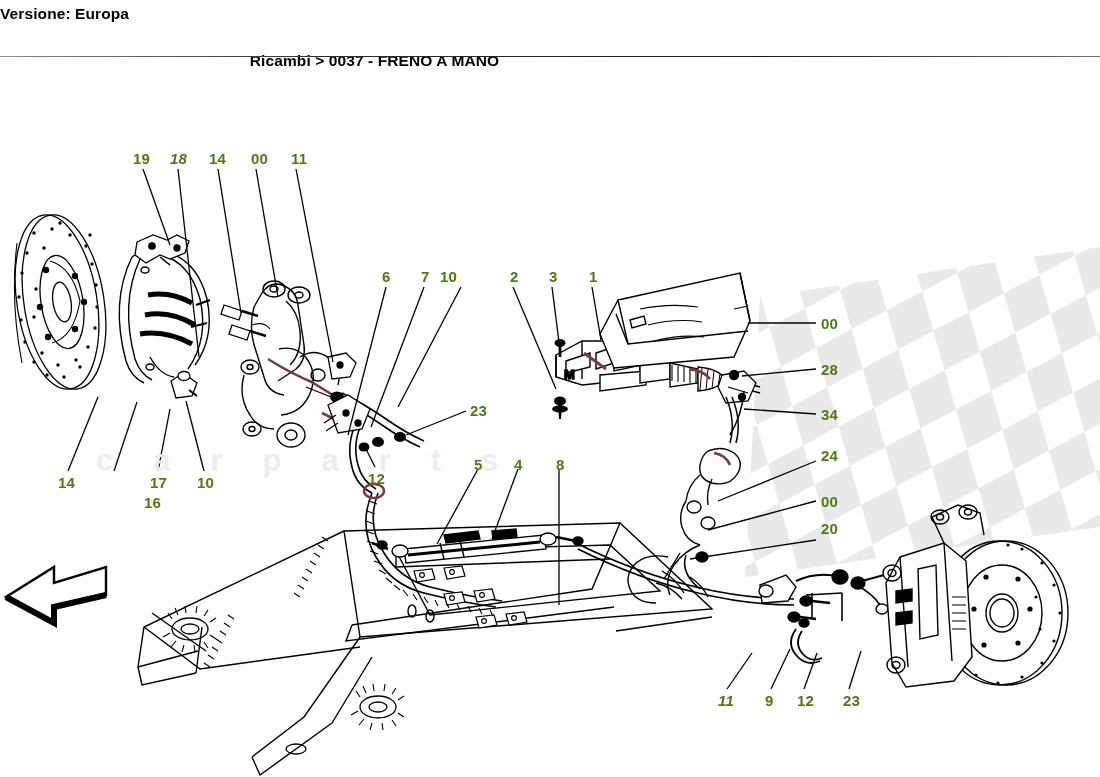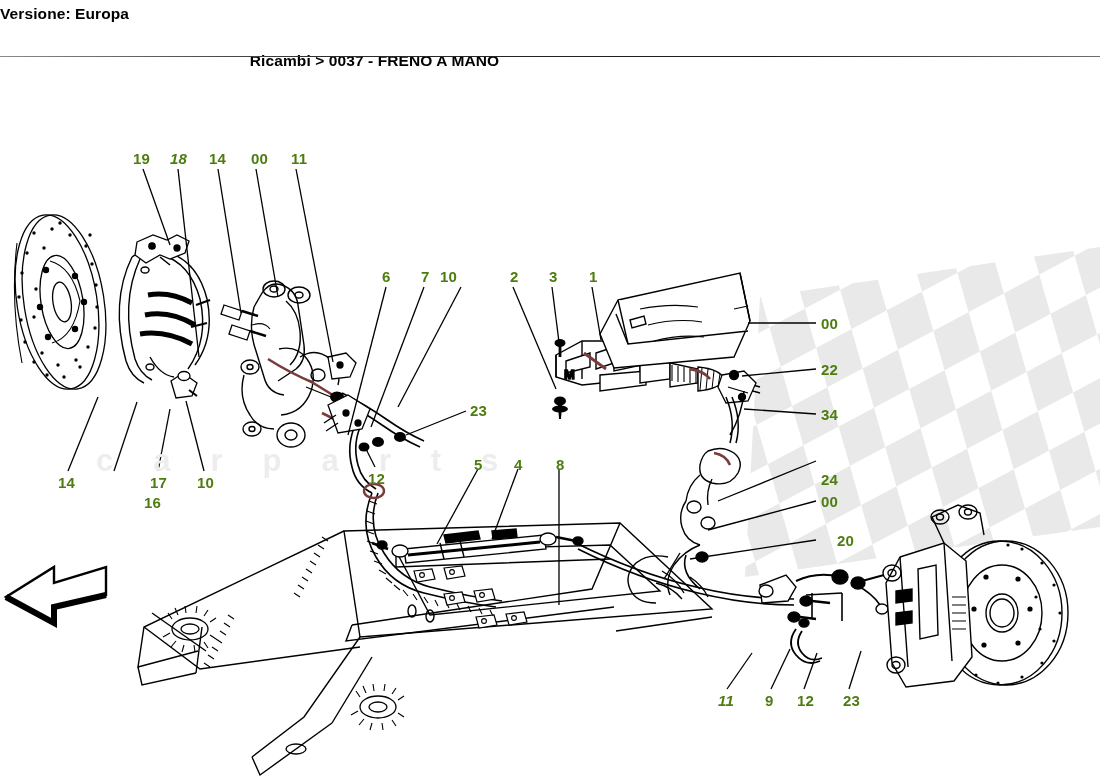--- a/index.html
+++ b/index.html
@@ -563,25 +563,25 @@
         <div class="callout" style="left: 209px; top: 94px;">14</div>
         <div class="callout" style="left: 251px; top: 94px;">00</div>
         <div class="callout" style="left: 291px; top: 94px;">11</div>
         <div class="callout" style="left: 382px; top: 212px;">6</div>
         <div class="callout" style="left: 421px; top: 212px;">7</div>
         <div class="callout" style="left: 440px; top: 212px;">10</div>
         <div class="callout" style="left: 510px; top: 212px;">2</div>
         <div class="callout" style="left: 549px; top: 212px;">3</div>
         <div class="callout" style="left: 589px; top: 212px;">1</div>
         <div class="callout" style="left: 821px; top: 259px;">00</div>
-        <div class="callout" style="left: 821px; top: 305px;">22</div>
+        <div class="callout" style="left: 821px; top: 305px;">28</div>
         <div class="callout" style="left: 821px; top: 350px;">34</div>
-        <div class="callout" style="left: 821px; top: 415px;">24</div>
+        <div class="callout" style="left: 821px; top: 391px;">24</div>
         <div class="callout" style="left: 821px; top: 437px;">00</div>
-        <div class="callout" style="left: 821px; top: 476px; margin-left: 16px;">20</div>
+        <div class="callout" style="left: 821px; top: 464px;">20</div>
         <div class="callout" style="left: 58px; top: 418px;">14</div>
         <div class="callout" style="left: 104px; top: 438px; margin-left: 40px;">16</div>
         <div class="callout" style="left: 150px; top: 418px;">17</div>
         <div class="callout" style="left: 197px; top: 418px;">10</div>
         <div class="callout" style="left: 470px; top: 346px;">23</div>
         <div class="callout" style="left: 368px; top: 414px;">12</div>
         <div class="callout" style="left: 474px; top: 400px;">5</div>
         <div class="callout" style="left: 514px; top: 400px;">4</div>
         <div class="callout" style="left: 556px; top: 400px;">8</div>
         <div class="callout" style="left: 718px; top: 636px; font-style: italic;">11</div>

